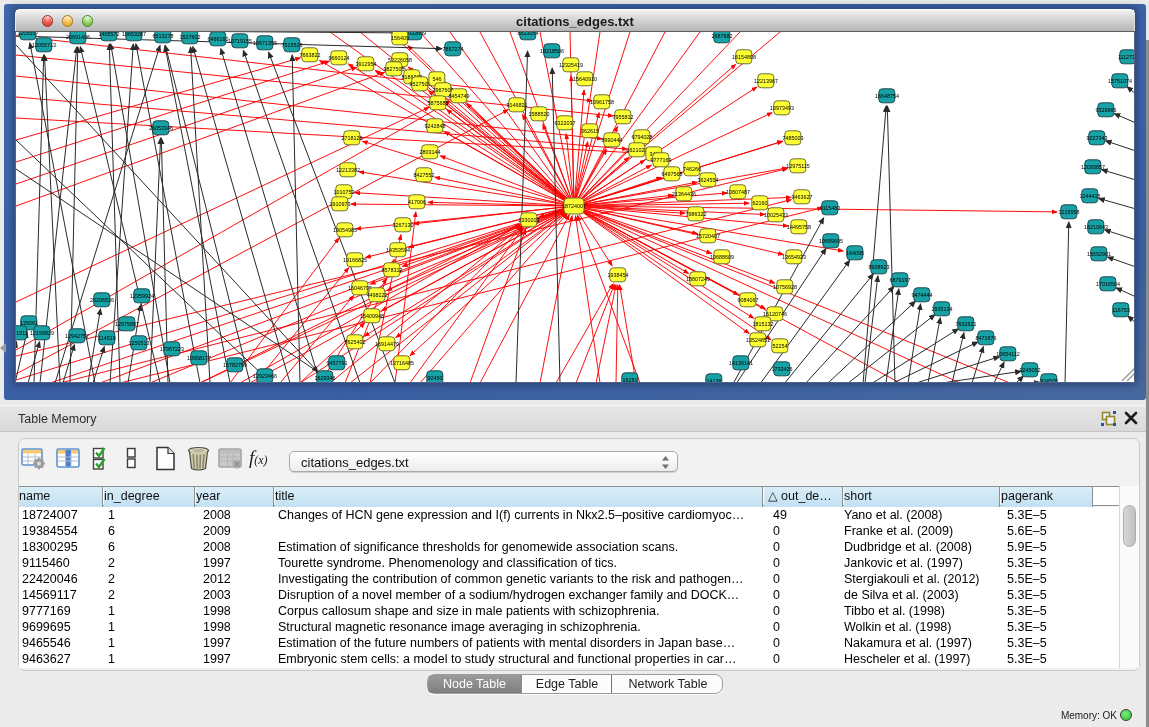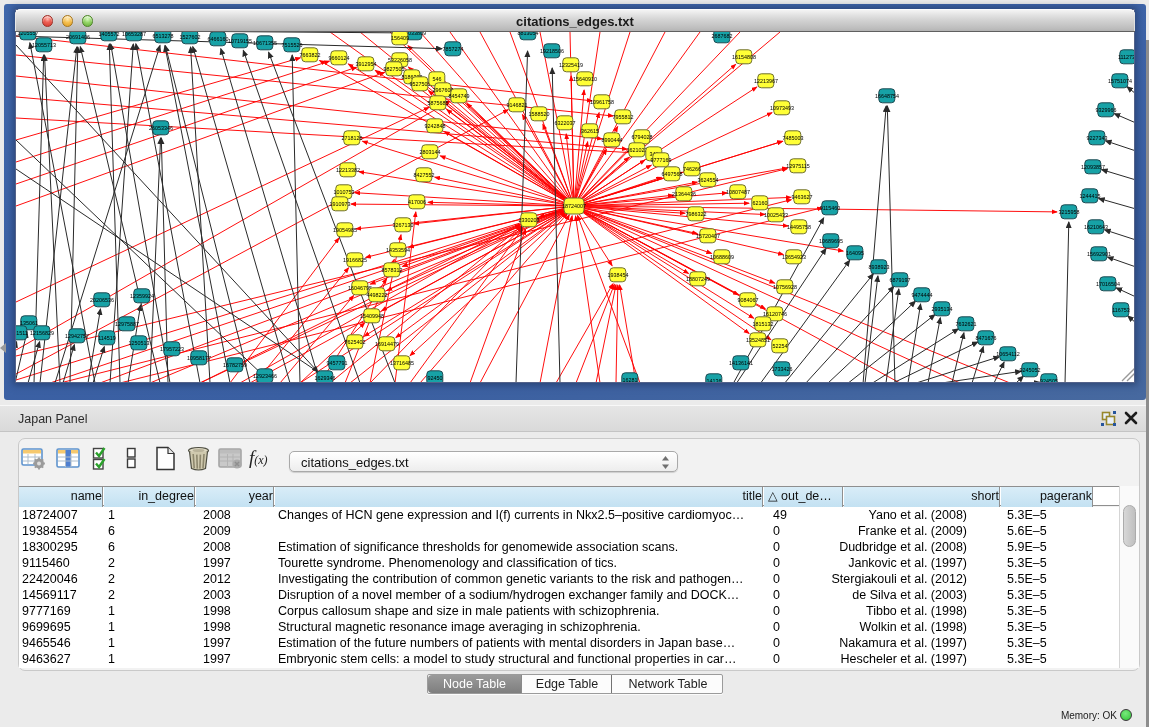--- a/index.html
+++ b/index.html
@@ -45,39 +45,39 @@
 .ti{position:absolute;top:0}
 #dropdown{position:absolute;left:289px;top:451px;width:389px;height:21px;
  background:linear-gradient(#ffffff,#ededed);border:1px solid #a9a9a9;border-radius:5px;
  box-shadow:0 1px 1px rgba(0,0,0,.15)}
 #ddtext{position:absolute;left:11px;top:3px;font-size:13px;color:#111}
 #ddarr{position:absolute;right:7px;top:3px}
 
 #thead{position:absolute;left:19px;top:486px;width:1100px;height:20px;background:#fff;
  border-top:1px solid #8f8f8f;border-bottom:1px solid #8f8f8f}
 .th{position:absolute;top:0;height:20px;background:linear-gradient(#d9edf8,#c3e1f2);
- border-right:1px solid #8f8f8f;font-size:12.5px;color:#111;text-align:right;line-height:19px}
+ border-right:1px solid #8f8f8f;font-size:12.5px;color:#111;text-align:left;line-height:19px}
 #tbody{position:absolute;left:19px;top:507px;width:1100px;height:161px;background:#fff;overflow:hidden}
 .tr{position:absolute;left:0;width:1100px;height:16px;font-size:12.5px;color:#000}
 .tr span{position:absolute;top:0;line-height:16px;white-space:nowrap;overflow:hidden}
 .c0{left:3px;width:82px}
 .c1{left:89px;width:86px}
 .c2{left:184px;width:70px}
 .c3{left:259px;width:484px}
 .c4{left:754px;width:70px}
-.c5{left:792px;width:156px;text-align:right}
+.c5{left:825px;width:156px;text-align:left}
 .c6{left:988px;width:100px}
 
 #sbar{position:absolute;left:1119px;top:486px;width:20px;height:182px;background:#fafafa;
  border-left:1px solid #d5d5d5}
 #sthumb{position:absolute;left:3px;top:19px;width:13px;height:42px;border-radius:7px;
  background:linear-gradient(90deg,#d7d7d7,#bfbfbf);border:1px solid #ababab}
 
 #tabs{position:absolute;left:427px;top:674px;height:20px;border:1px solid #9b9b9b;
- border-radius:2px;background:#fcfcfc;box-shadow:0 1px 0 rgba(255,255,255,.8)}
+ border-radius:8px;background:#fcfcfc;box-shadow:0 1px 0 rgba(255,255,255,.8)}
 .tab{position:absolute;top:0;height:18px;font-size:12.5px;line-height:18px;text-align:center;color:#222}
 #tab1{left:0;width:94px;background:linear-gradient(#9b9b9b,#7e7e7e);color:#fff;
  border-radius:4px 0 0 4px;border-right:1px solid #8a8a8a}
 #tab2{left:95px;width:89px;border-right:1px solid #737373}
 #tab3{left:185px;width:110px}
 
 #mem{position:absolute;left:0;top:700px;width:1146px;height:27px;background:#ebebeb}
 #memtext{position:absolute;right:29px;top:10px;font-size:10px;color:#222}
 #memdot{position:absolute;left:1120px;top:709px;width:12px;height:12px;border-radius:50%;
  background:radial-gradient(circle at 45% 35%,#79e87d,#2ec433);border:1.5px solid #3a3a3a}
@@ -575,21 +575,21 @@
       </svg>
     </div>
   <div id="titlebar">
     <div id="title">citations_edges.txt</div>
     <div class="tl" id="tlr"></div>
       <div class="tl" id="tly"></div>
       <div class="tl" id="tlg"></div>
   </div>
   <div id="splt"></div>
   <div id="tpheader">
-    <div id="tptitle">Japan Panel</div>
+    <div id="tptitle">Table Memory</div>
     <svg id="floaticon" width="15" height="15">
         <rect x="1.5" y="1.5" width="7" height="7" fill="#eaf1fa" stroke="#97872c" stroke-width="1.6"></rect>
         <rect x="5.5" y="5.5" width="8" height="8" fill="#eaf1fa" stroke="#97872c" stroke-width="1.6"></rect>
         <rect x="12" y="0" width="3" height="3" fill="#26559c"></rect>
         <rect x="0" y="12" width="3" height="3" fill="#26559c"></rect>
         <rect x="12" y="12" width="3" height="3" fill="#26559c"></rect>
       </svg>
     <svg id="xicon" width="14" height="14">
         <path d="M2,2 L12,12 M12,2 L2,12" stroke="#1b1b1b" stroke-width="2.6" stroke-linecap="round"></path>
       </svg>

